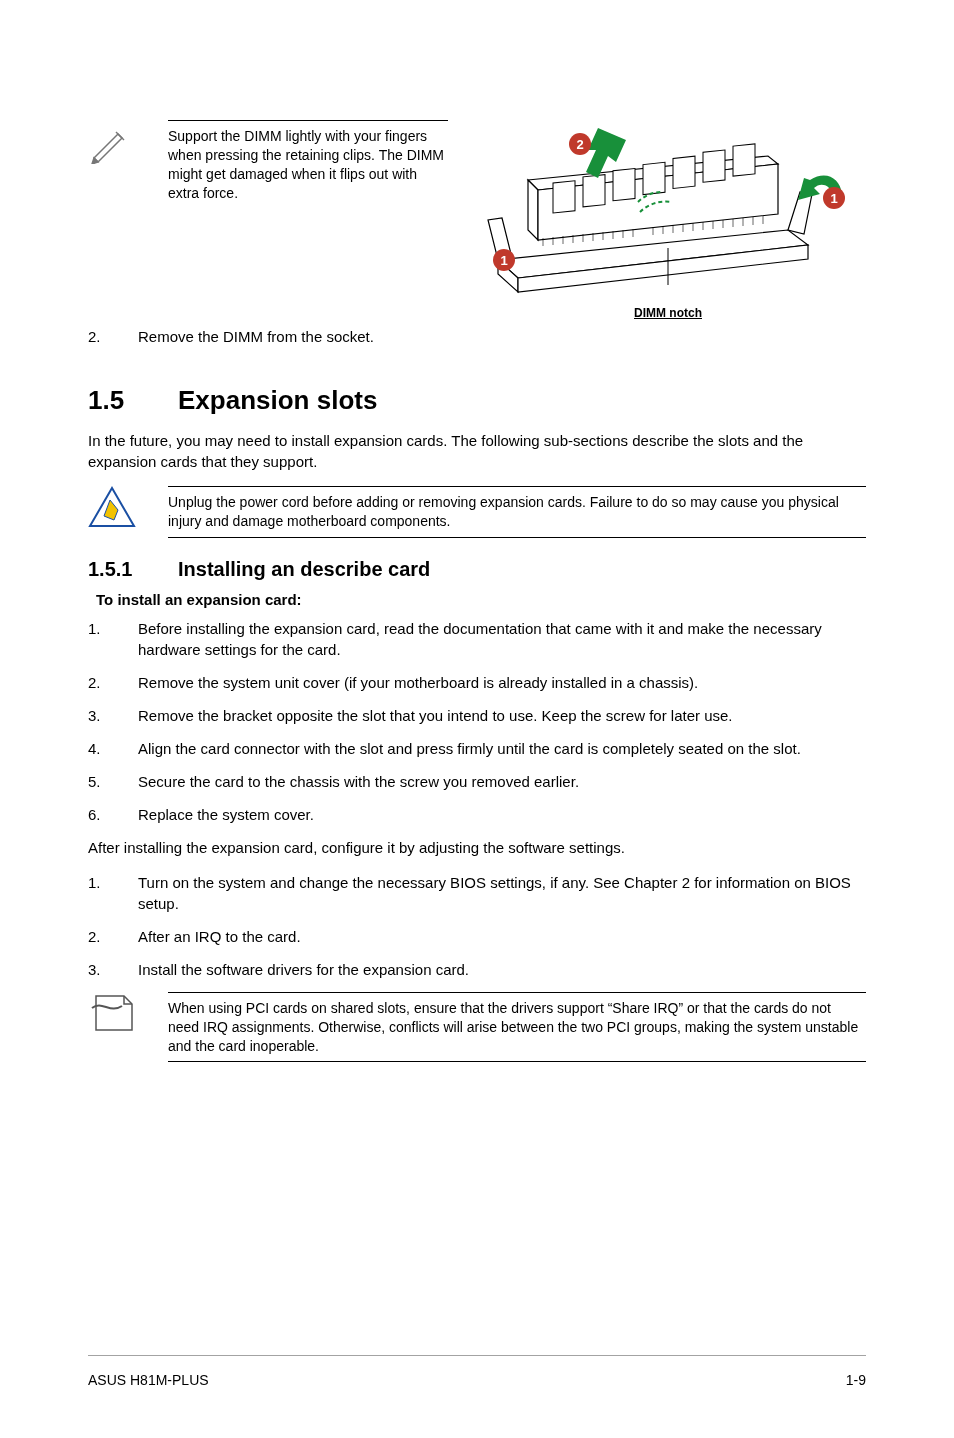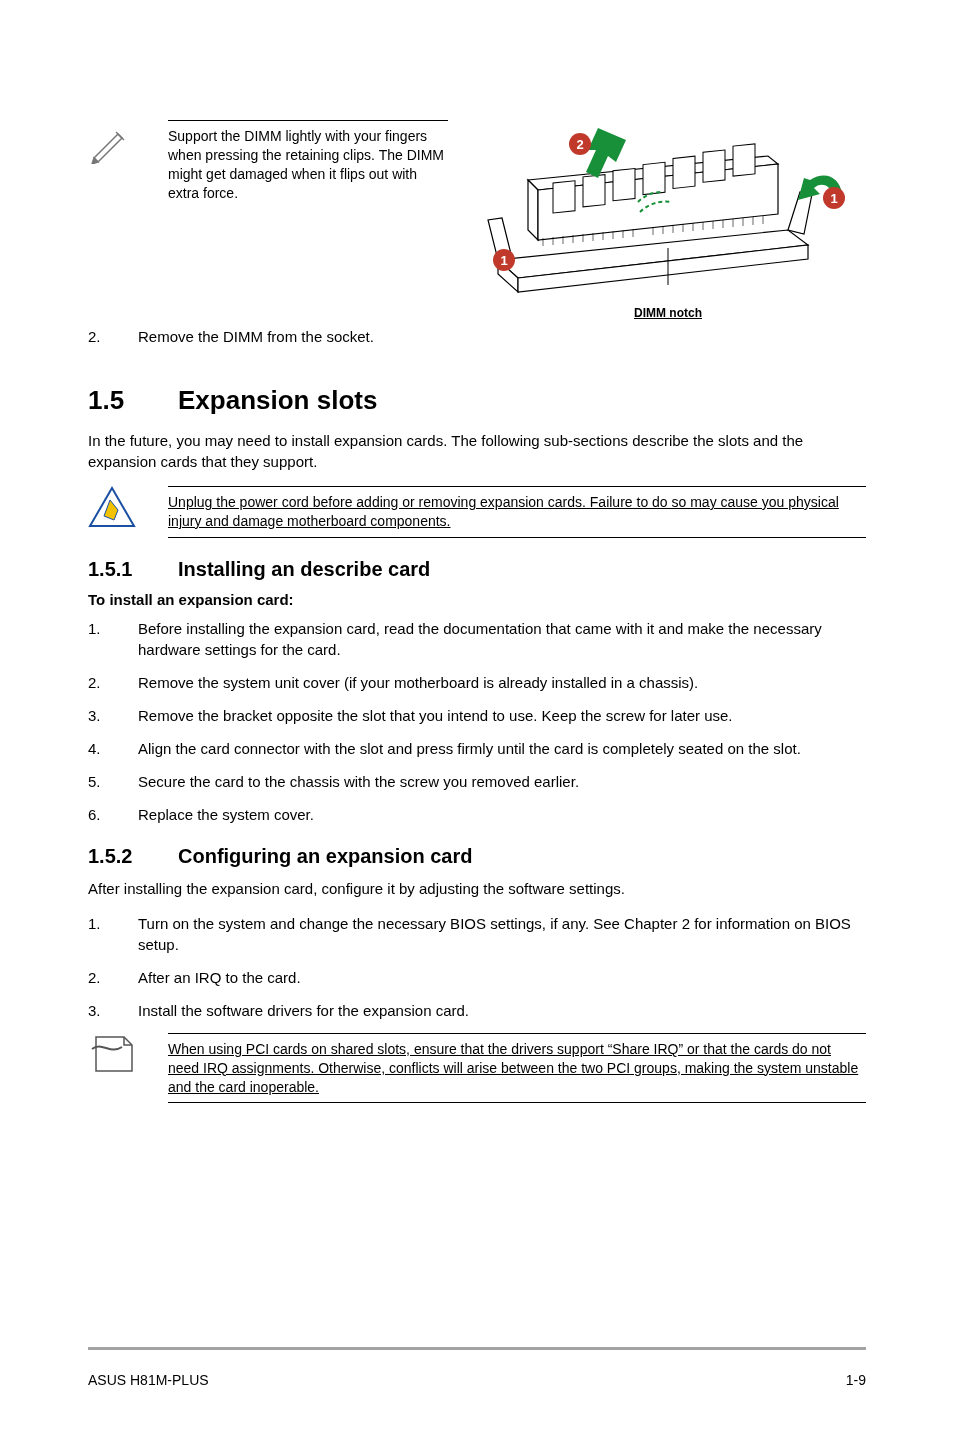--- a/index.html
+++ b/index.html
@@ -86,55 +86,54 @@
     margin-bottom: 6px;
   }
   .hr-thin-bottom {
     border-top: 1px solid #000;
     height: 0;
     margin-top: 6px;
   }
   .note-body {
     font-size: 14px;
     line-height: 1.35;
-    text-decoration: underline;
   }
   h2.sub {
     font-size: 20px;
     font-weight: bold;
     margin: 20px 0 10px 0;
   }
   h2.sub .subno {
     display: inline-block;
     width: 90px;
   }
   .bold-label {
     font-size: 15px;
     font-weight: bold;
-    margin: 8px 0 10px 0;
+    margin: 8px 0 10px 8px;
   }
   .num-list .item {
     display: flex;
     font-size: 15px;
     line-height: 1.4;
     margin-bottom: 12px;
   }
   .num-list .n {
     flex: 0 0 50px;
   }
   .num-list .t {
     flex: 1;
   }
   .footer {
     position: absolute;
     left: 88px;
     right: 88px;
     bottom: 50px;
-    border-top: 3px solid #a3a3a3;
-    padding-top: 22px;
+    border-top: 1px solid #a3a3a3;
+    padding-top: 16px;
     display: flex;
     justify-content: space-between;
     font-size: 14px;
   }
   .dimm-label {
     font-size: 12px;
     font-weight: bold;
     text-align: center;
     margin-top: 2px;
     text-decoration: underline;
@@ -292,23 +291,20 @@
     <div class="item">
         <div class="n">5.</div>
         <div class="t">Secure the card to the chassis with the screw you removed earlier.</div>
       </div>
     <div class="item">
         <div class="n">6.</div>
         <div class="t">Replace the system cover.</div>
       </div>
   </div>
 
-  <h2 class="sub">
-    <span class="subno">1.5.2</span><span>Configuring an expansion card</span>
-  </h2>
   <p class="para">After installing the expansion card, configure it by adjusting the software settings.</p>
   <div class="num-list">
     <div class="item">
         <div class="n">1.</div>
         <div class="t">Turn on the system and change the necessary BIOS settings, if any. See Chapter 2 for information on BIOS setup.</div>
       </div>
     <div class="item">
         <div class="n">2.</div>
         <div class="t">After an IRQ to the card.</div>
       </div>

